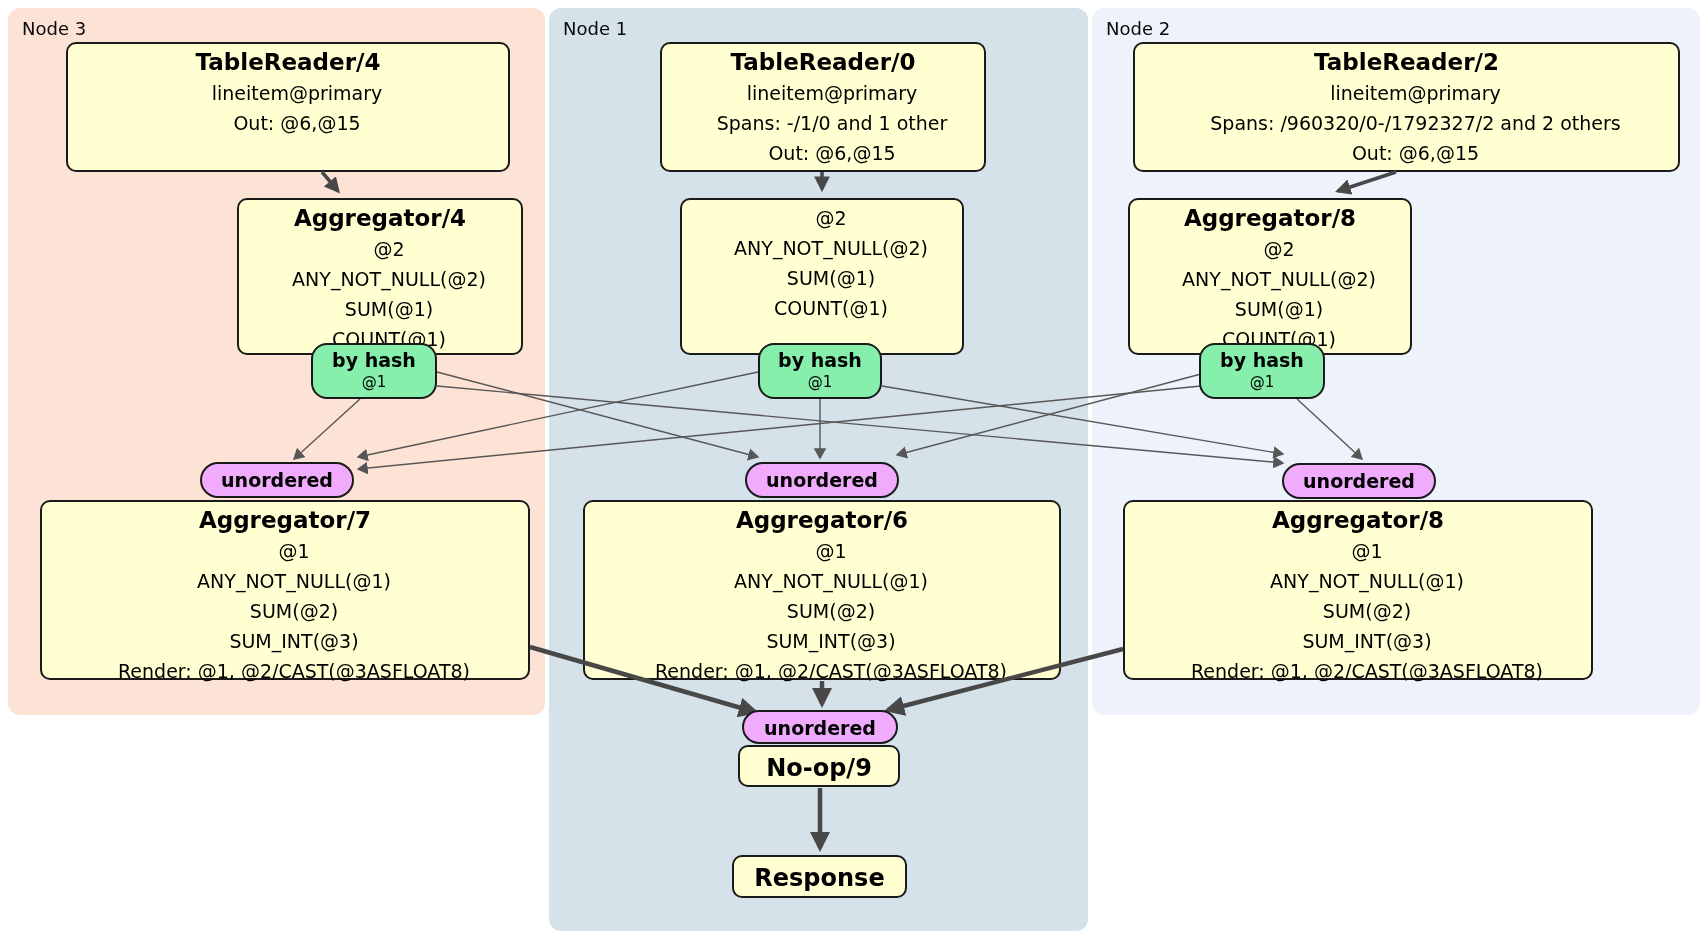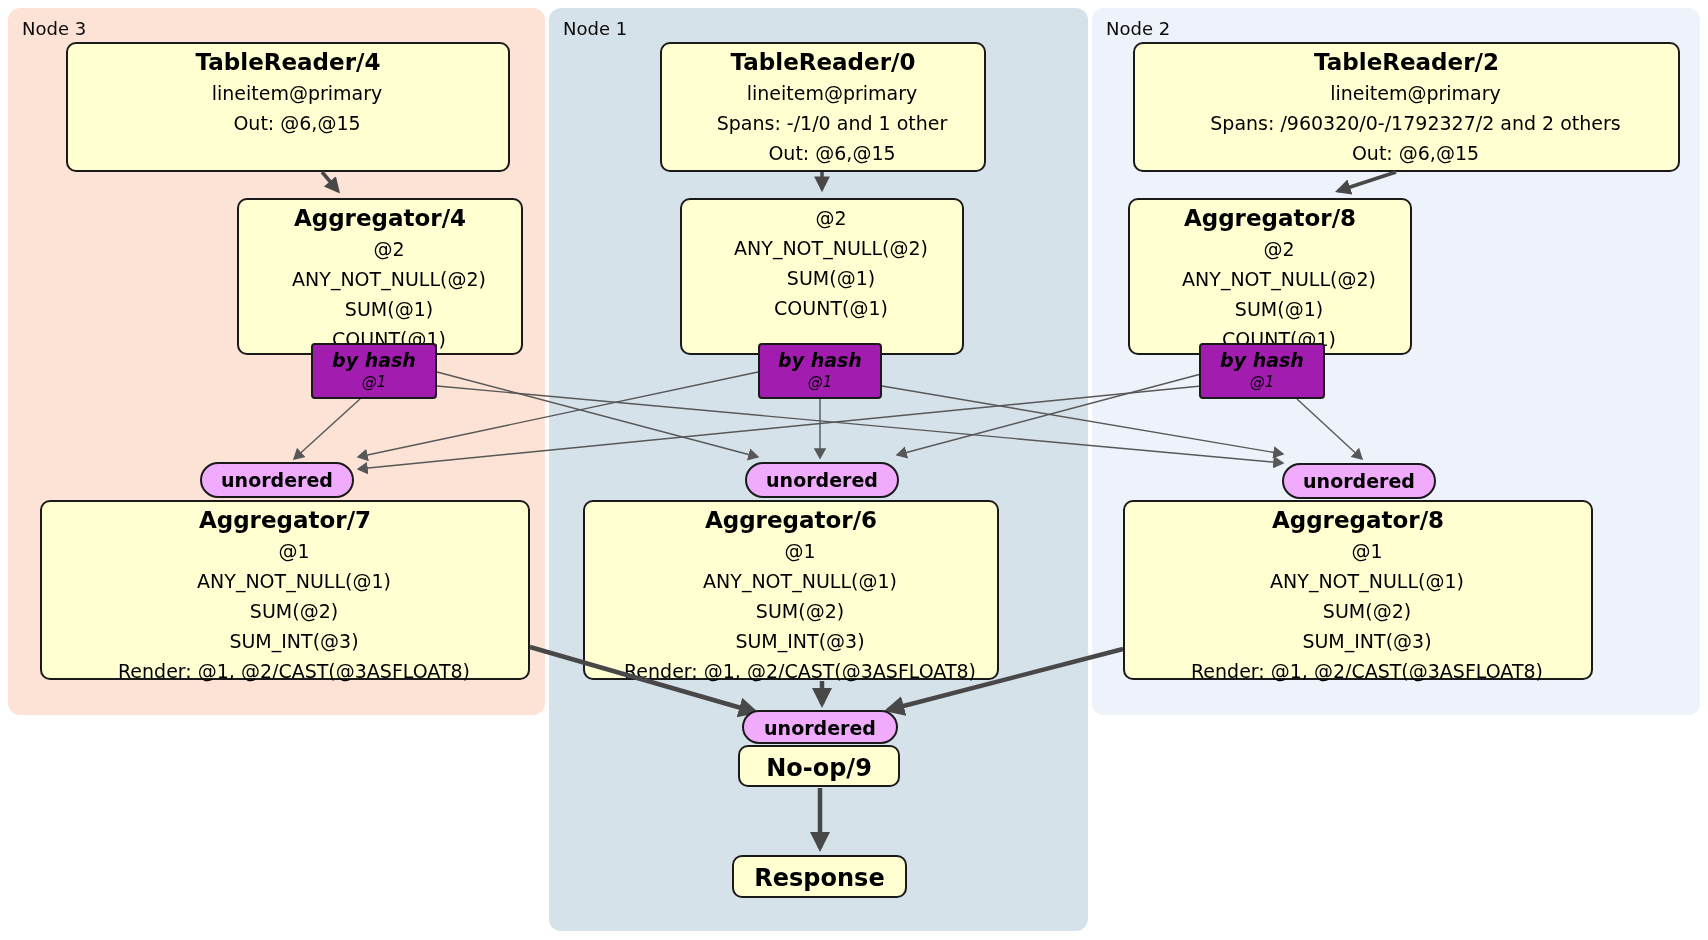--- a/index.html
+++ b/index.html
@@ -15,21 +15,21 @@
     position:absolute;background:#ffffd2;border:2px solid #1a1a1a;border-radius:10px;
     text-align:center;z-index:2;box-sizing:border-box;padding-top:3px;
   }
   .box .title{font-weight:bold;font-size:23px;line-height:31px;}
   .box .line{font-size:19px;line-height:30px;white-space:nowrap;padding-left:18px;}
   .box.small-box .title{font-size:24px;line-height:36px;}
   .badge{
     position:absolute;border:2px solid #1a1a1a;text-align:center;z-index:4;
     box-sizing:border-box;
   }
-  .badge.byhash{background:#a21caf;border-radius:4px;font-style:italic;}
+  .badge.byhash{background:#86efac;border-radius:16px;}
   .badge.byhash .blabel{font-weight:bold;font-size:19px;line-height:24px;padding-top:3px;}
   .badge.byhash .bsub{font-size:15px;line-height:20px;}
   .badge.unordered{background:#f0abfc;border-radius:18px;}
   .badge.unordered .blabel{font-weight:bold;font-size:19px;line-height:32px;}
   #edges{position:absolute;left:0;top:0;z-index:3;pointer-events:none;}
 </style>
 </head>
 <body>
 
 <div id="canvas">
@@ -89,21 +89,21 @@
 
   <div class="box" style="left:40px;top:500px;width:490px;height:180px;">
     <div class="title">Aggregator/7</div>
     <div class="line">@1</div>
     <div class="line">ANY_NOT_NULL(@1)</div>
     <div class="line">SUM(@2)</div>
     <div class="line">SUM_INT(@3)</div>
     <div class="line">Render: @1, @2/CAST(@3ASFLOAT8)</div>
   </div>
 
-  <div class="box" style="left:583px;top:500px;width:416px;height:180px;">
+  <div class="box" style="left:583px;top:500px;width:478px;height:180px;">
     <div class="title">Aggregator/6</div>
     <div class="line">@1</div>
     <div class="line">ANY_NOT_NULL(@1)</div>
     <div class="line">SUM(@2)</div>
     <div class="line">SUM_INT(@3)</div>
     <div class="line">Render: @1, @2/CAST(@3ASFLOAT8)</div>
   </div>
 
   <div class="box" style="left:1123px;top:500px;width:470px;height:180px;">
     <div class="title">Aggregator/8</div>

